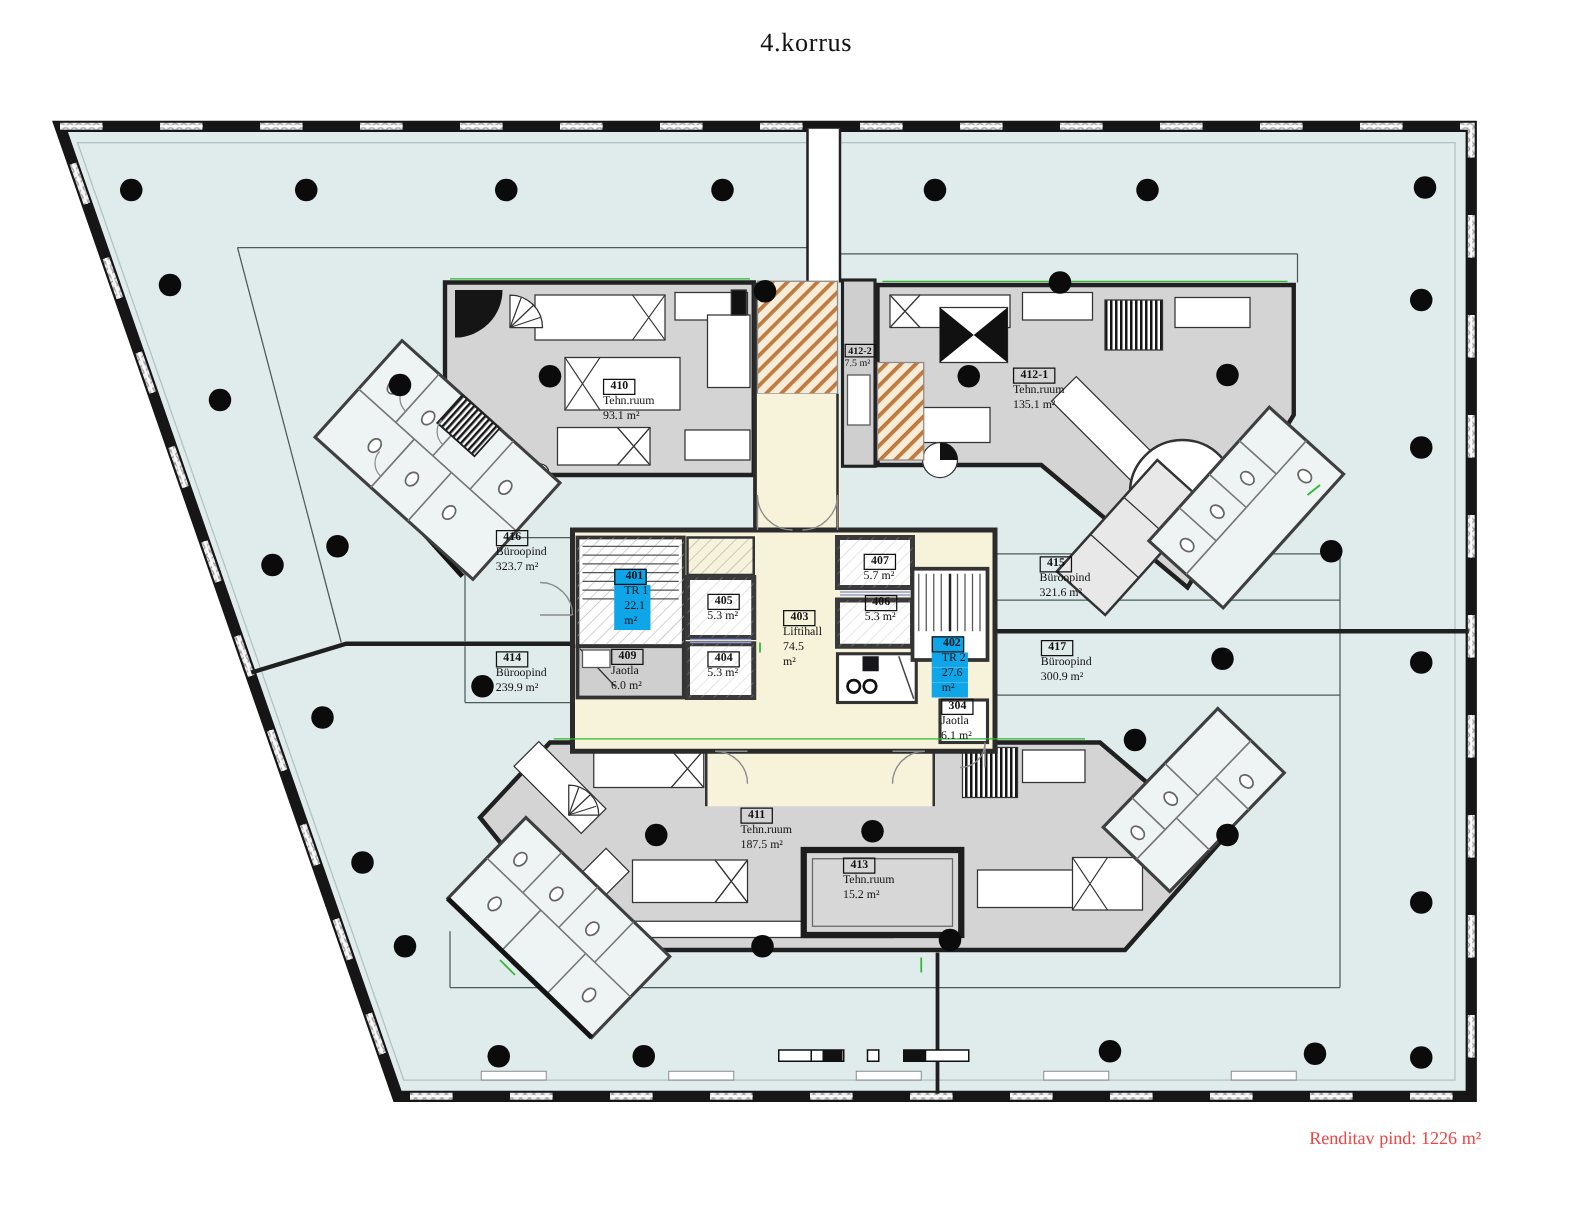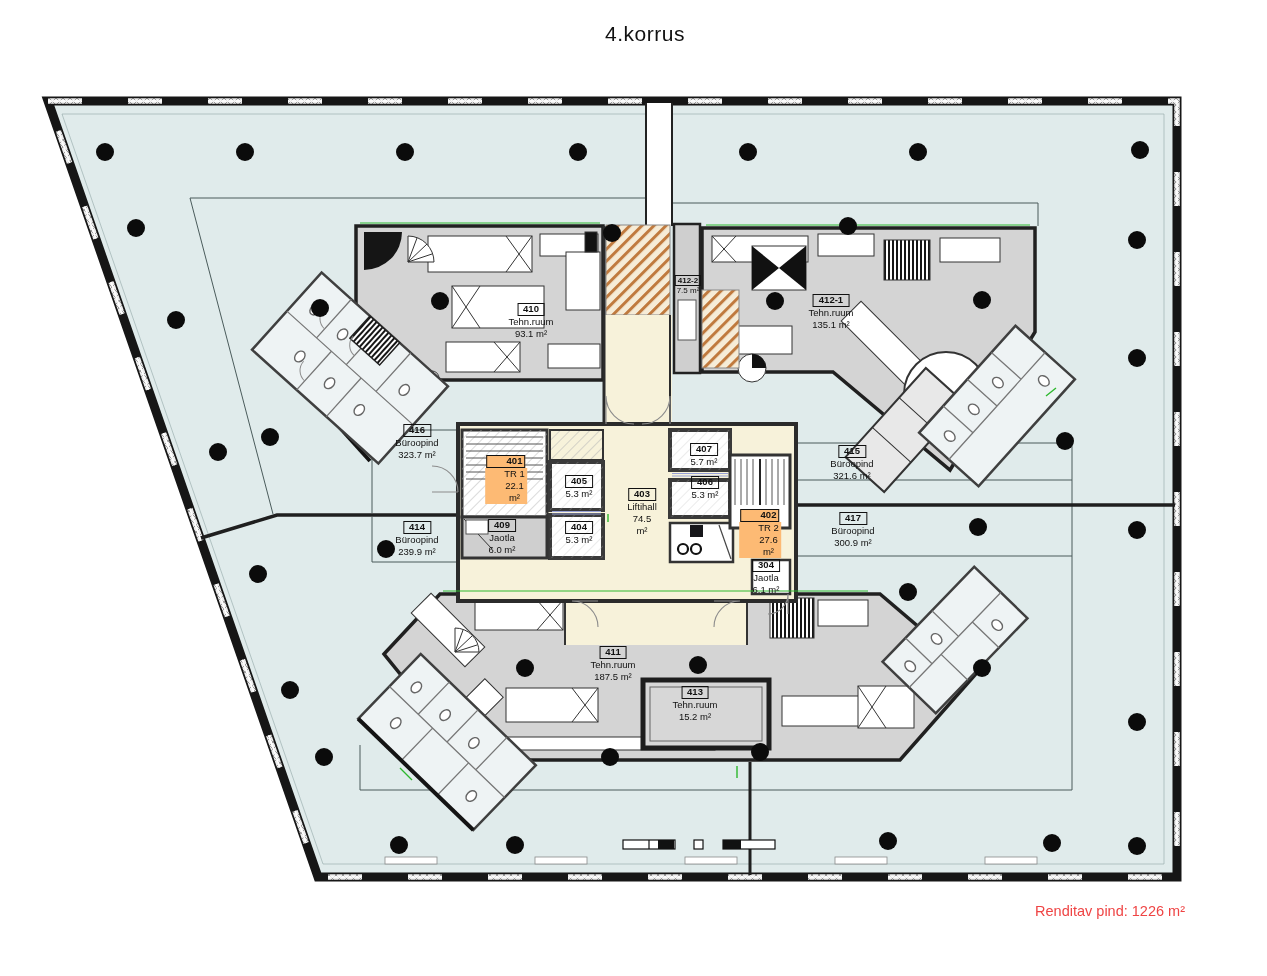--- a/index.html
+++ b/index.html
@@ -1,29 +1,29 @@
 <!DOCTYPE html>
 <html style="--floor: #e0ebeb; --core: #f7f2da; --room: #d4d4d4; --hatch-orange: #c07a3e; --hatch_orange: #c07a3e; --wall: #1c1c1c;"><head>
 <meta charset="utf-8">
 <style>
   html,body{margin:0;padding:0;background:#fff}
   .canvas{position:relative;width:1267px;height:976px;background:#ffffff;
-          font-family:Liberation Sans, sans-serif;overflow:hidden}
+          font-family:Liberation Serif, serif;overflow:hidden}
   svg{position:absolute;left:0;top:0}
   .page-title{position:absolute;left:645px;top:22px;transform:translateX(-50%);
               font-size:21px;font-weight:500;color:#111;letter-spacing:.5px}
   .footer-note{position:absolute;right:82px;top:903px;font-size:14.5px;color:#ef4444}
-  .rlabel{position:absolute;transform:translateX(-50%);text-align:center;
+  .rlabel{position:absolute;transform:translateX(-50%);text-align:left;
           font-size:9.5px;line-height:1.25;color:#111;white-space:nowrap;z-index:5}
   .rlabel .num{display:inline-block;border:1.2px solid #111;padding:0 5px;
                font-weight:700;line-height:1.15}
   .rlabel .line:empty{display:none}
   .rlabel.small{font-size:8px}
   .rlabel.small .num{padding:0 2px}
-  .rlabel.bgw .num,.rlabel.bgw .line{background:#fdba74;padding-left:19px;padding-right:2px}
+  .rlabel.bgw .num,.rlabel.bgw .line{background:#0ea5e9;padding-left:8px;padding-right:2px}
 </style>
 </head>
 <body>
 
 <div class="canvas">
 
 <svg width="1267" height="976" viewBox="0 0 1267 976">
   <defs>
     <pattern id="fhatch" width="7" height="7" patternTransform="rotate(45)" patternUnits="userSpaceOnUse">
       <line x1="0" y1="0" x2="0" y2="7" stroke="#b5b5b5" stroke-width="1.1"></line>
@@ -319,21 +319,21 @@
         <circle cx="888" cy="841" r="9"></circle>
         <circle cx="1052" cy="843" r="9"></circle>
     <circle cx="1137" cy="846" r="9"></circle>
         <circle cx="1137" cy="722" r="9"></circle>
   </g>
 </svg>
 
 <div class="page-title">4.korrus</div>
 <div class="footer-note">Renditav pind: 1226 m²</div>
 
-<div class="rlabel" style="left:531px;top:303px">
+<div class="rlabel" style="left:503px;top:303px">
   <div><span class="num">410</span></div>
   <div class="line">Tehn.ruum</div>
       <div class="line">93.1 m²</div>
 </div>
 <div class="rlabel small" style="left:688px;top:275px">
   <div><span class="num">412-2</span></div>
   <div class="line">7.5 m²</div>
 </div>
 <div class="rlabel" style="left:831px;top:294px">
   <div><span class="num">412-1</span></div>

